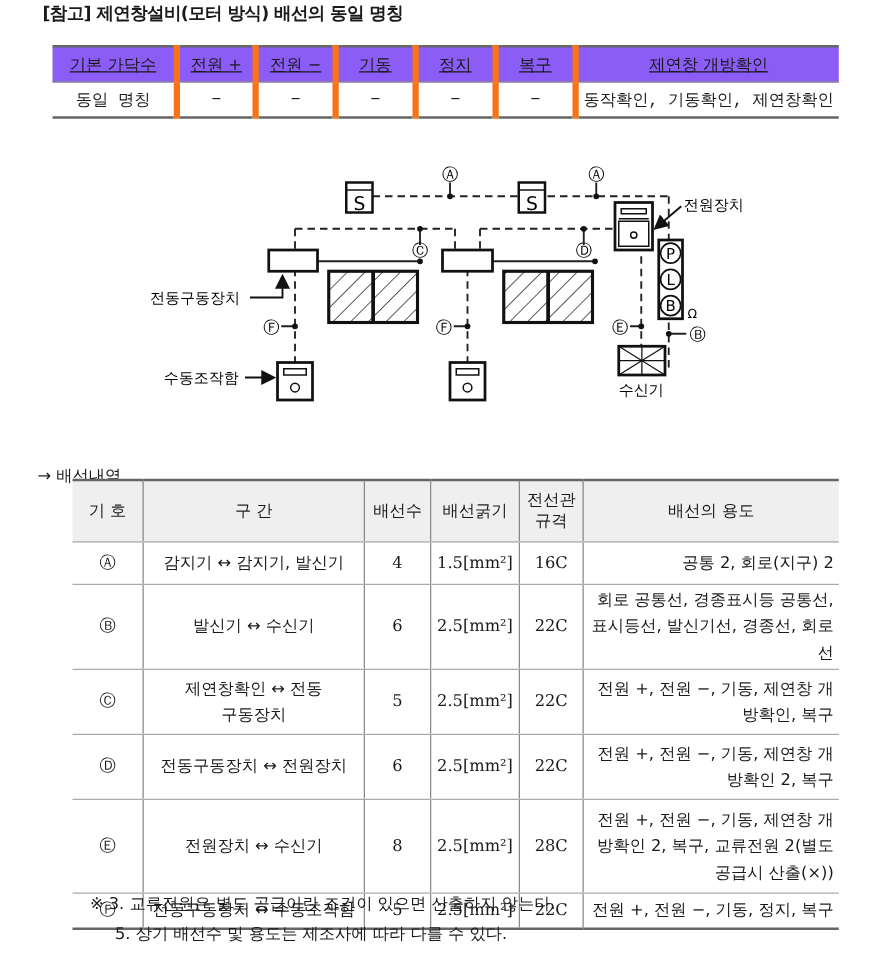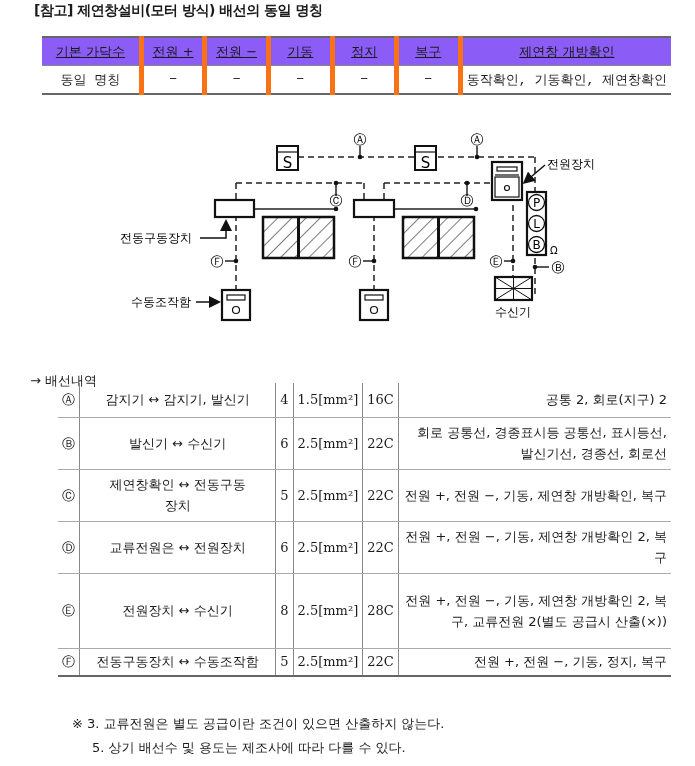--- a/index.html
+++ b/index.html
@@ -189,20 +189,31 @@
   <text x="120" y="242" class="lbl">전동구동장치</text>
   <polyline points="200,238 226,238 226,222" fill="none" stroke="#111" stroke-width="1.5" marker-end="url(#arr)"></polyline>
   <text x="131" y="306" class="lbl">수동조작함</text>
   <line x1="196" y1="302" x2="218" y2="302" stroke="#111" stroke-width="1.5" marker-end="url(#arr)"></line>
 </svg>
 
 <div class="section-label">→ 배선내역</div>
 
 <table class="t2">
   <tbody>
+      <tr class="head">
+    <td style="width:48px">기 호</td>
+    <td style="width:168px">구 간</td>
+    <td style="width:44px">배선수</td>
+    <td style="width:62px">배선굵기</td>
+    <td style="width:42px">
+      <span>전선관</span><br>
+      <span>규격</span>
+    </td>
+    <td>배선의 용도</td>
+  </tr>
   <tr style="height:34px">
     <td>Ⓐ</td>
     <td>감지기 ↔ 감지기, 발신기</td>
     <td class="num">4</td>
     <td class="num">1.5[mm²]</td>
     <td class="num">16C</td>
     <td class="use">공통 2, 회로(지구) 2</td>
   </tr>
   <tr style="height:52px">
     <td>Ⓑ</td>
@@ -215,21 +226,21 @@
   <tr style="height:52px">
     <td>Ⓒ</td>
     <td style="padding:0 28px">제연창확인 ↔ 전동구동장치</td>
     <td class="num">5</td>
     <td class="num">2.5[mm²]</td>
     <td class="num">22C</td>
     <td class="use">전원 +, 전원 −, 기동, 제연창 개방확인, 복구</td>
   </tr>
   <tr style="height:52px">
     <td>Ⓓ</td>
-    <td>교류전원은 ↔ 전원장치</td>
+    <td>전동구동장치 ↔ 전원장치</td>
     <td class="num">6</td>
     <td class="num">2.5[mm²]</td>
     <td class="num">22C</td>
     <td class="use">전원 +, 전원 −, 기동, 제연창 개방확인 2, 복구</td>
   </tr>
   <tr style="height:75px">
     <td>Ⓔ</td>
     <td>전원장치 ↔ 수신기</td>
     <td class="num">8</td>
     <td class="num">2.5[mm²]</td>

